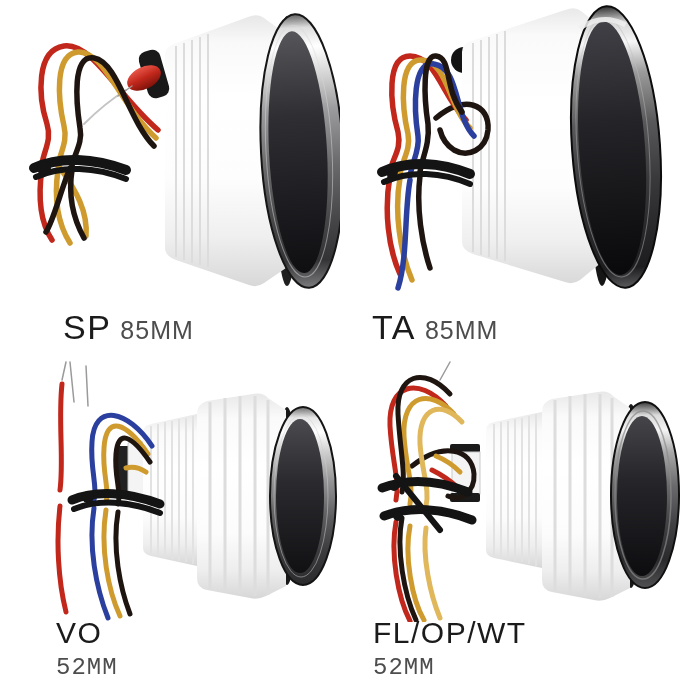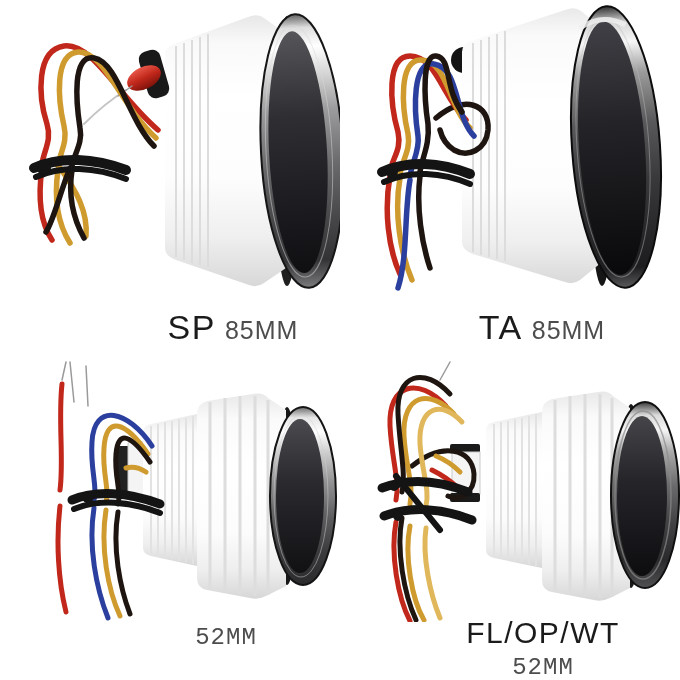--- a/index.html
+++ b/index.html
@@ -2,21 +2,21 @@
 <html style="--background: #ffffff; --label_name: #1b1b1b; --label_size: #4d4d4d; --wire_red: #c1271b; --wire_yellow: #cf9b2f; --wire_yellow2: #e0b75a; --wire_blue: #2b3f9e; --wire_black: #1e1510; --wire_bare: #9a9a9a; --wire_white: #c4c4c4; --tie_black: #141414; --cap_red: #cf2b1e; --gauge_body: #fbfbfb; --bezel_chrome: #d7d7d7; --glass_dark: #222226;"><head>
 <meta charset="utf-8">
 <style>
   html,body{margin:0;padding:0;background:#fff;}
   #canvas{
     position:relative;width:680px;height:680px;background:var(--background,#fff);
     overflow:hidden;font-family:"Liberation Sans", sans-serif;
   }
   .photo{position:absolute;}
   .photo svg{display:block;}
-  .caption{position:absolute;width:340px;text-align:center;white-space:nowrap;}
+  .caption{position:absolute;width:340px;text-align:left;white-space:nowrap;}
   .caption .nm{color:var(--label_name,#1b1b1b);letter-spacing:1.5px;}
   .caption .sz{color:var(--label_size,#4d4d4d);letter-spacing:1px;}
   .cap-top .nm{font-size:34px;}
   .cap-top .sz{font-size:25px;margin-left:9px;}
   .cap-bottom .nm{display:block;font-size:30px;line-height:1;}
   .cap-bottom .sz{display:block;font-size:24px;margin-top:8px;line-height:1;font-family:Liberation Mono, monospace;}
   #cap-sp{left:63px;top:308px;}
   #cap-ta{left:372px;top:308px;}
   #cap-vo{left:56px;top:618px;}
   #cap-fl{left:373px;top:618px;}
@@ -337,20 +337,21 @@
 
   <figcaption id="cap-sp" class="caption cap-top">
     <span class="nm">SP</span><span class="sz">85MM</span>
   </figcaption>
 
   <figcaption id="cap-ta" class="caption cap-top">
     <span class="nm">TA</span><span class="sz">85MM</span>
   </figcaption>
 
   <figcaption id="cap-vo" class="caption cap-bottom">
+    <span class="nm">VO</span>
       <span class="sz">52MM</span>
   </figcaption>
 
   <figcaption id="cap-fl" class="caption cap-bottom">
     <span class="nm">FL/OP/WT</span>
       <span class="sz">52MM</span>
   </figcaption>
 
 </div>
 

